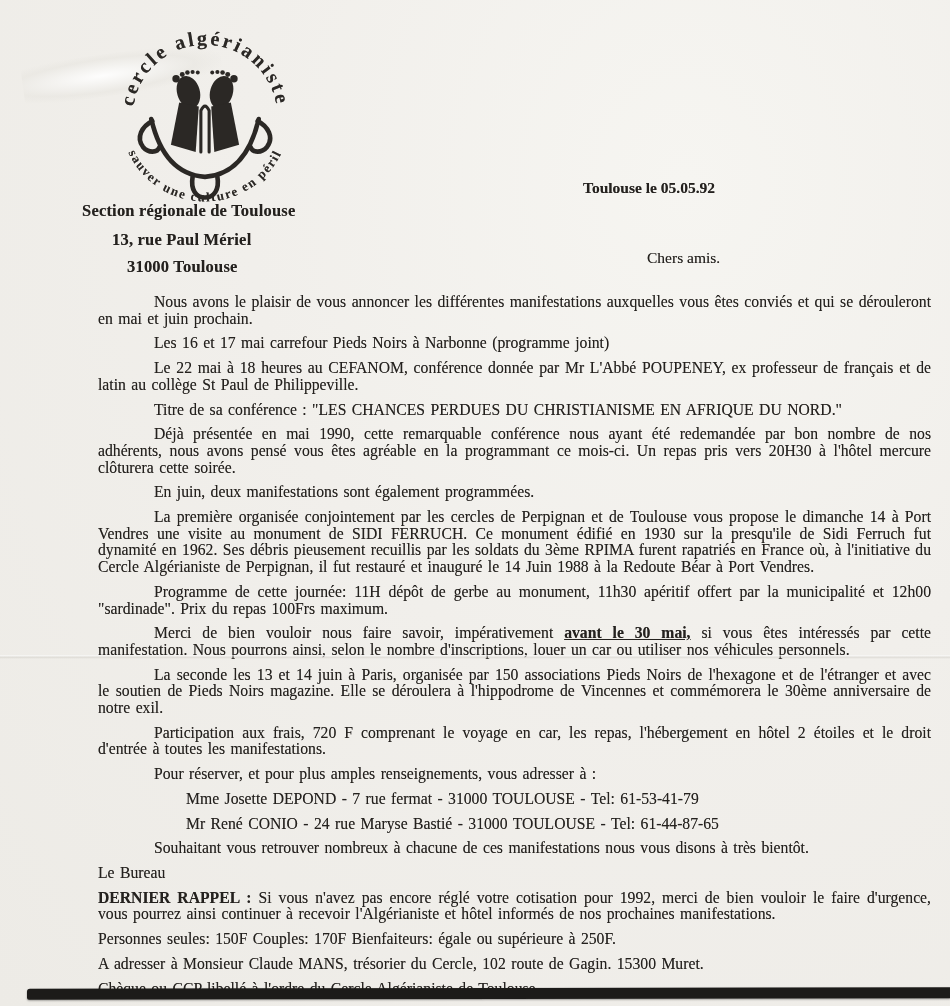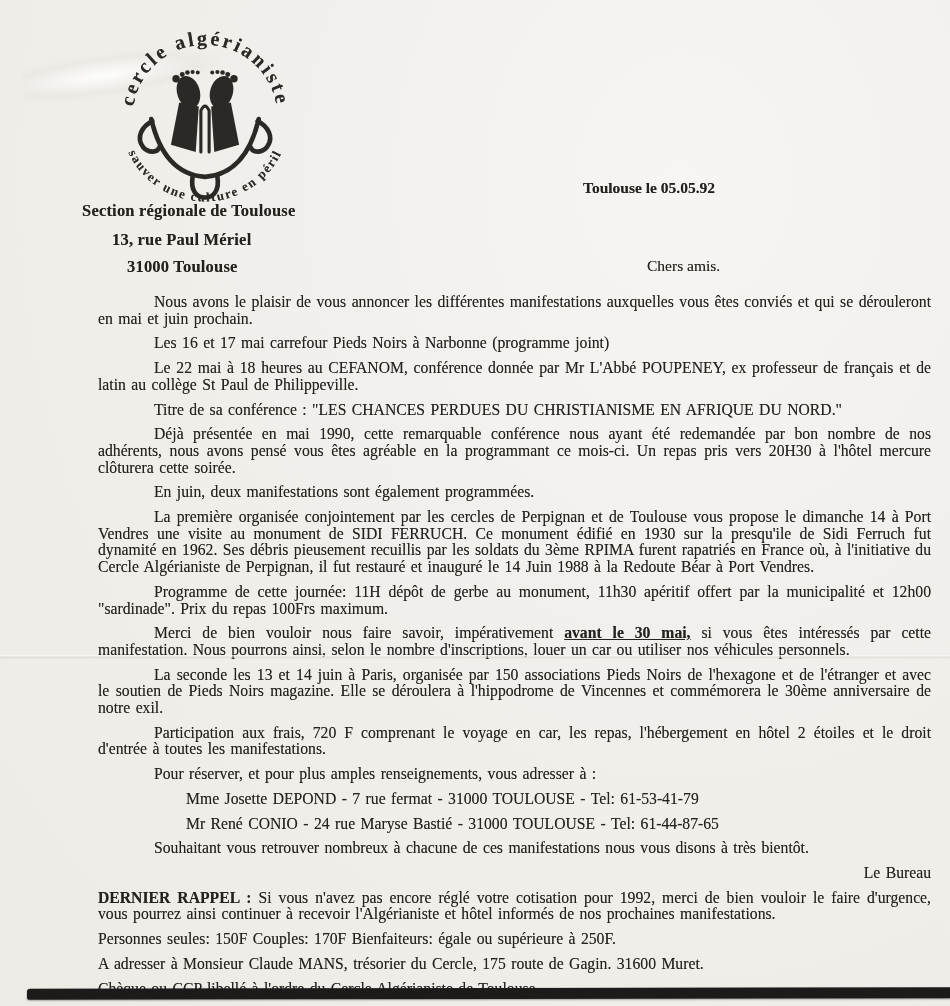--- a/index.html
+++ b/index.html
@@ -14,32 +14,32 @@
 
   
   .logo{ position:absolute; left:86px; top:26px; width:238px; height:186px; }
   .logo text{ font-family:"Liberation Serif","DejaVu Serif",serif; fill:#2b2825; }
   .lh-line{ position:absolute; font-weight:bold; font-size:16.5px; letter-spacing:.2px; }
   .lh1{ left:82px;  top:201px; }
   .lh2{ left:112px; top:230px; }
   .lh3{ left:127px; top:257px; }
 
   .dateline{ position:absolute; left:583px; top:179px; font-size:15.5px;font-weight:bold; }
-  .salutation{ position:absolute; left:647px; top:249px; font-size:15.5px;margin-top:8px; }
+  .salutation{ position:absolute; left:647px; top:249px; font-size:15.5px; }
 
   
   .doc{
     position:absolute; left:98px; top:286px; width:833px;
     font-size:15.7px; line-height:16.7px; text-align:justify;
     word-spacing:1.5px;
   }
   .doc p{ margin:8px 0 1px; }
   .ind{ text-indent:56px; }
   .contact{ padding-left:88px; text-align:left; text-indent:0; }
-  .center{ text-align:right; text-indent:0; }
+  .center{ text-align:left; text-indent:0; }
   .bu{ font-weight:bold; text-decoration:underline; }
   b{ font-weight:bold; }
 
   
   .crease{
     position:absolute; left:0; top:655px; width:100%; height:4px;
     background:linear-gradient(to bottom, rgba(255,255,255,.75), rgba(196,193,186,.35) 60%, rgba(255,255,255,0));
   }
   .scratch{
     position:absolute; left:22px; top:52px; width:200px; height:42px;
@@ -116,20 +116,20 @@
     <p class="ind"><span>Merci de bien vouloir nous faire savoir, impérativement </span><span class="bu">avant le 30 mai,</span><span> si vous êtes intéressés par cette manifestation. Nous pourrons ainsi, selon le nombre d'inscriptions, louer un car ou utiliser nos véhicules personnels.</span></p>
     <p class="ind">La seconde les 13 et 14 juin à Paris, organisée par 150 associations Pieds Noirs de l'hexagone et de l'étranger et avec le soutien de Pieds Noirs magazine. Elle se déroulera à l'hippodrome de Vincennes et commémorera le 30ème anniversaire de notre exil.</p>
     <p class="ind">Participation aux frais, 720 F comprenant le voyage en car, les repas, l'hébergement en hôtel 2 étoiles et le droit d'entrée à toutes les manifestations.</p>
     <p class="ind">Pour réserver, et pour plus amples renseignements, vous adresser à :</p>
     <p class="contact">Mme Josette DEPOND - 7 rue fermat - 31000 TOULOUSE - Tel: 61-53-41-79</p>
     <p class="contact">Mr René CONIO - 24 rue Maryse Bastié - 31000 TOULOUSE - Tel: 61-44-87-65</p>
     <p class="ind">Souhaitant vous retrouver nombreux à chacune de ces manifestations nous vous disons à très bientôt.</p>
     <p class="center">Le Bureau</p>
     <p><b>DERNIER RAPPEL :</b><span> Si vous n'avez pas encore réglé votre cotisation pour 1992, merci de bien vouloir le faire d'urgence, vous pourrez ainsi continuer à recevoir l'Algérianiste et hôtel informés de nos prochaines manifestations.</span></p>
     <p>Personnes seules: 150F Couples: 170F Bienfaiteurs: égale ou supérieure à 250F.</p>
-    <p>A adresser à Monsieur Claude MANS, trésorier du Cercle, 175 route de Gagin. 31600 Muret.</p>
+    <p>A adresser à Monsieur Claude MANS, trésorier du Cercle, 102 route de Gagin. 15300 Muret.</p>
     <p>Chèque ou CCP libellé à l'ordre du Cercle Algérianiste de Toulouse</p>
     <p class="center">Merci de votre compréhension</p>
   </div>
 
   <div class="crease"></div>
   <div class="scan-bar"></div>
 </div>
 
 </body></html>

